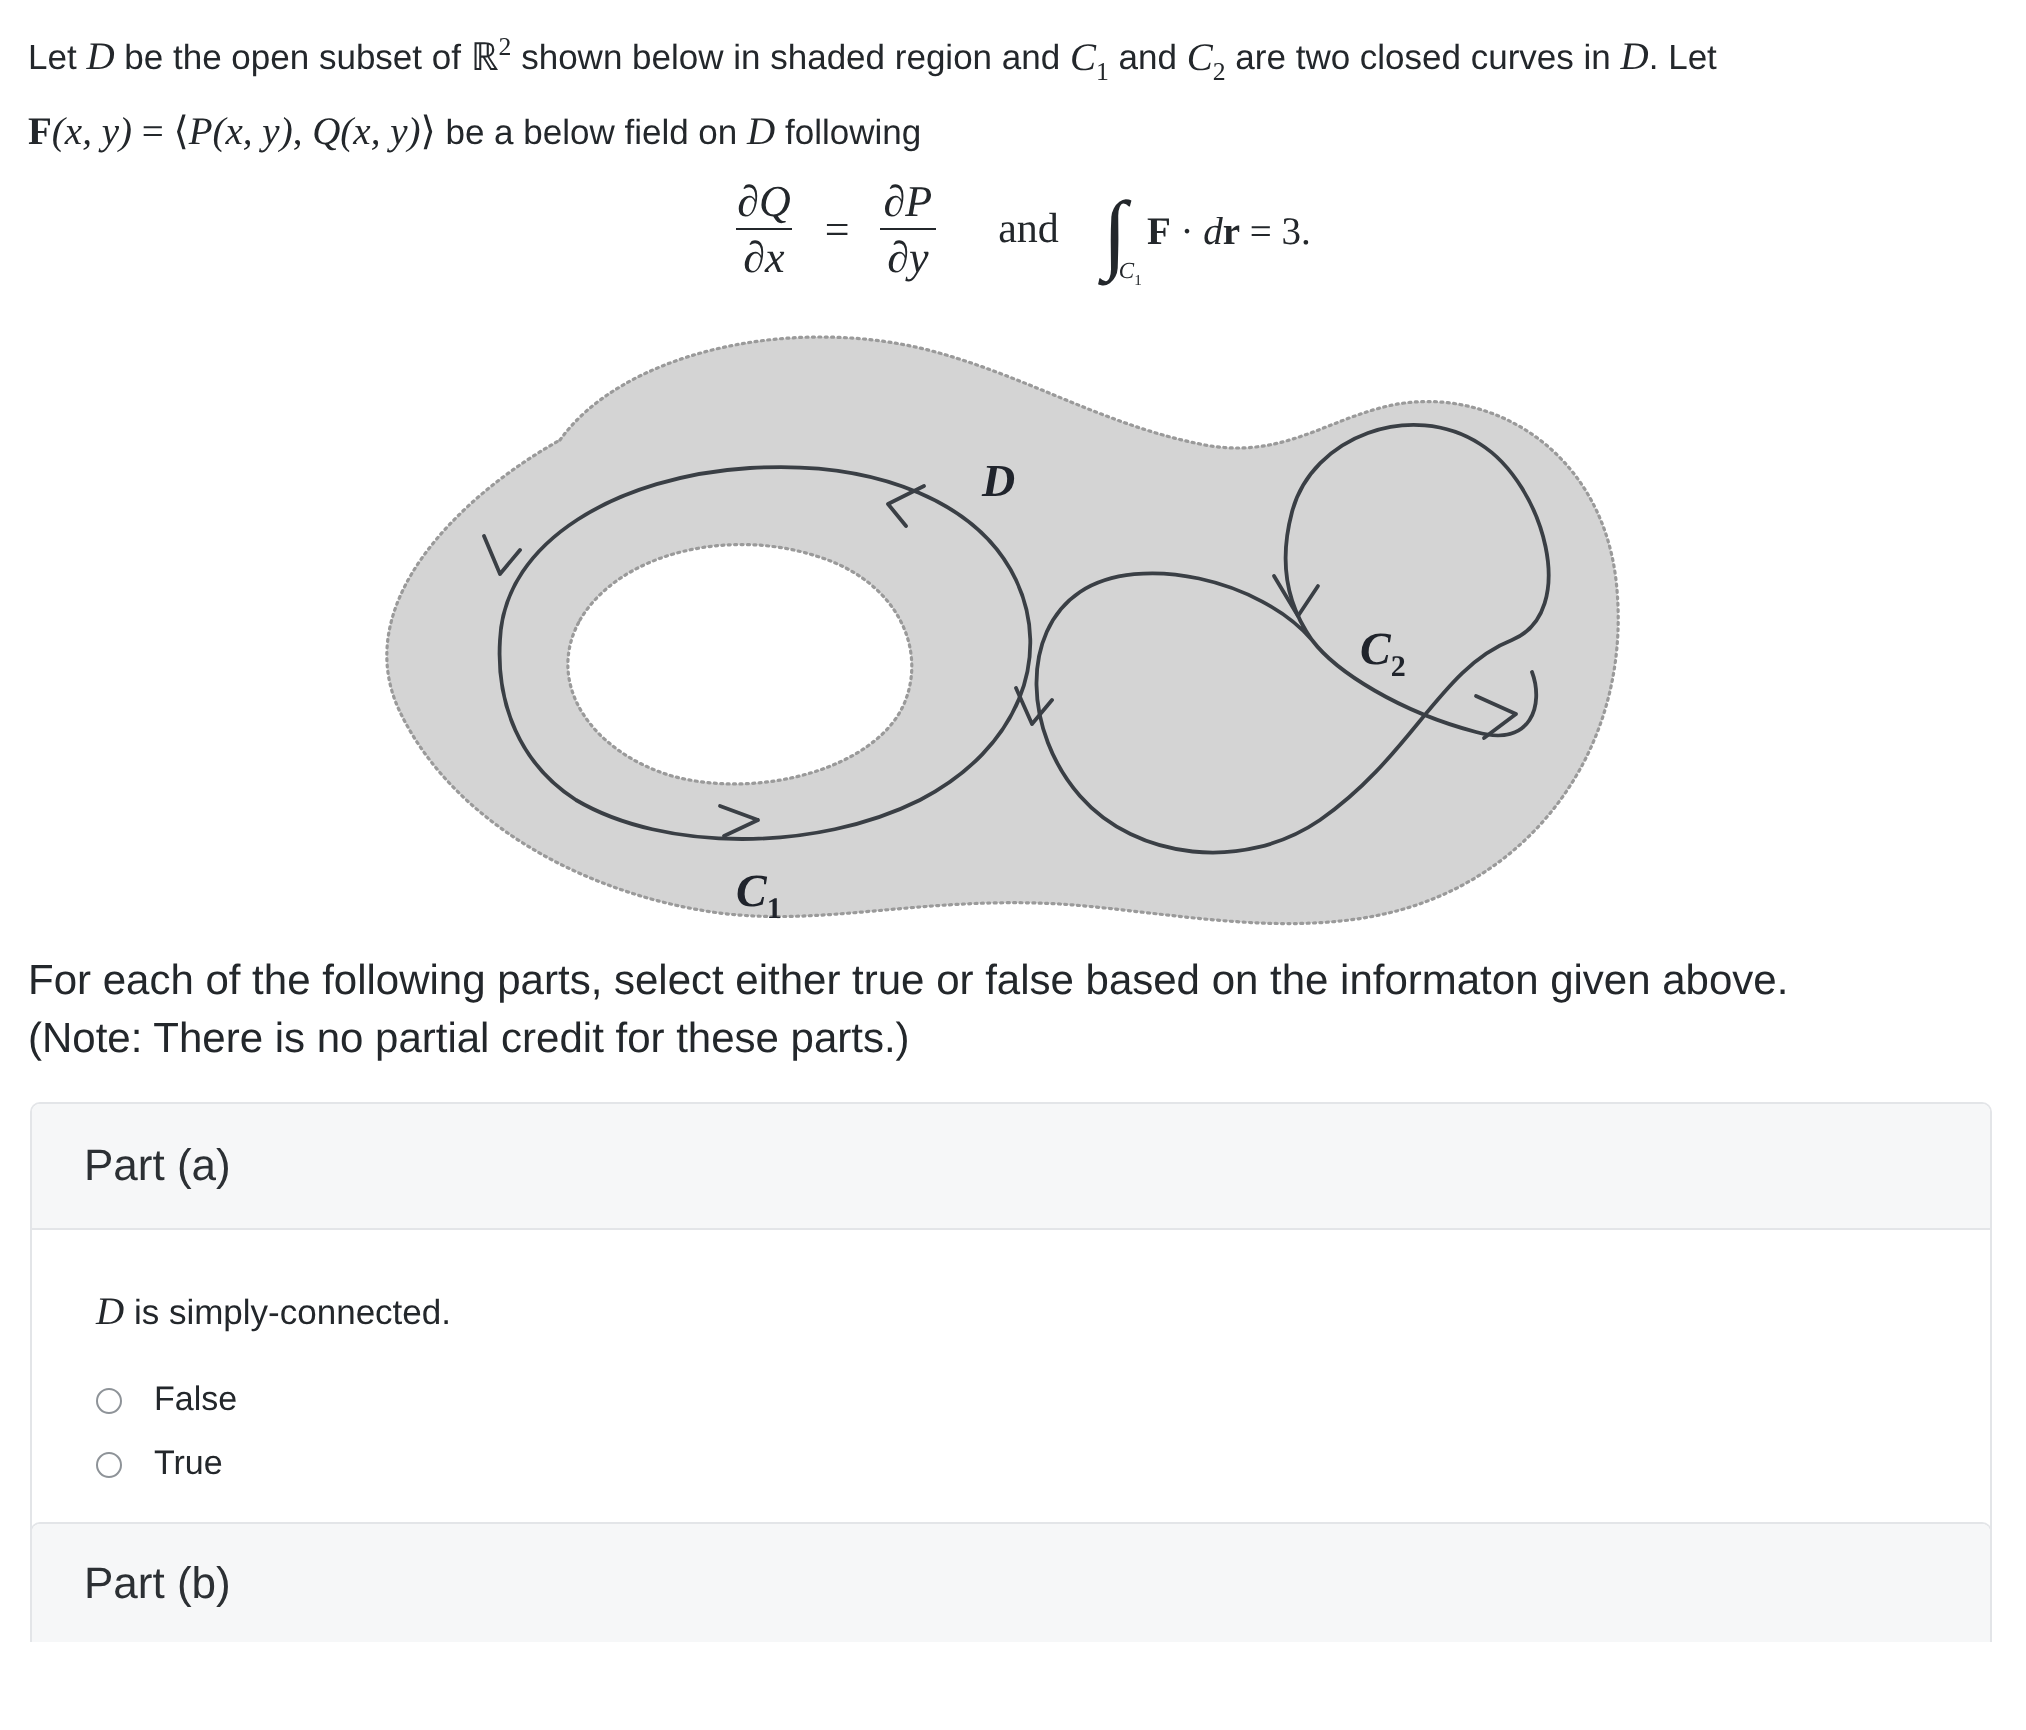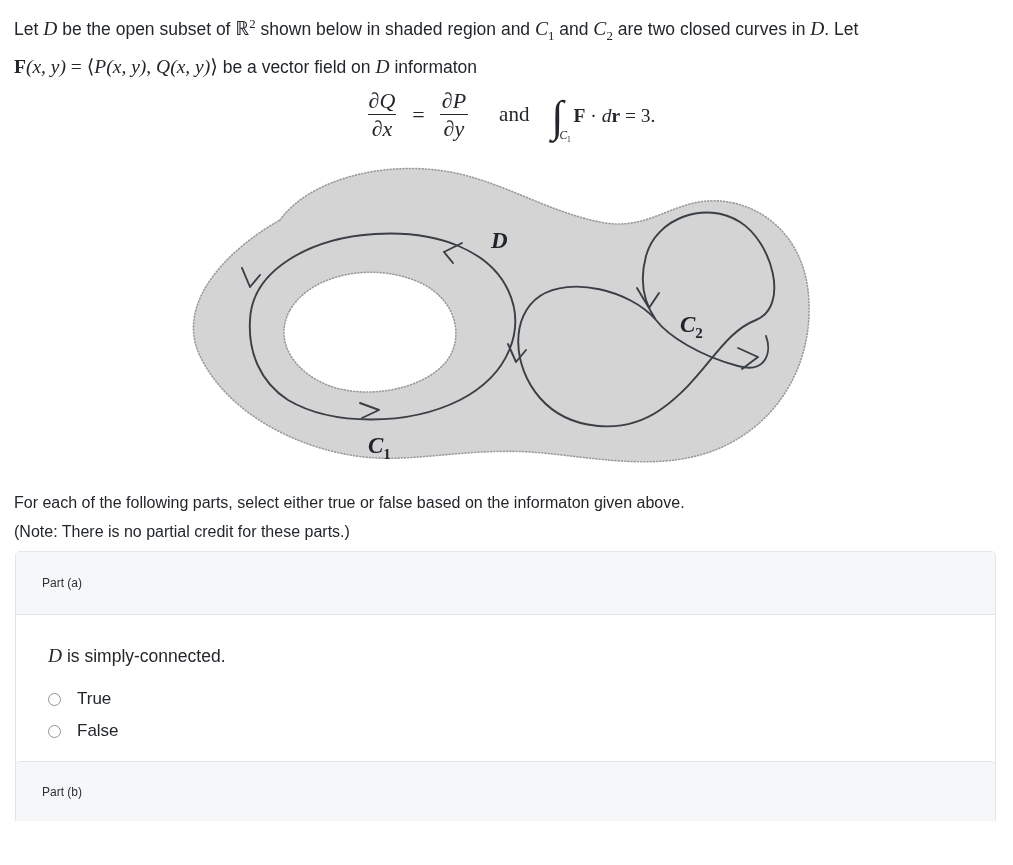--- a/index.html
+++ b/index.html
@@ -143,23 +143,23 @@
     font-family: "Liberation Serif", serif;
     font-style: italic;
     font-weight: bold;
     fill: #20242c;
   }
 
   
   .instructions {
     position: absolute;
     left: 14px;
-    top: 488px;
+    top: 476px;
     width: 985px;
-    font-size: 16px;
+    font-size: 21px;
     line-height: 29px;
     color: #23272b;
   }
 
   
   .card {
     position: absolute;
     left: 15px;
     width: 981px;
     border: 1px solid #e3e5e8;
@@ -171,21 +171,21 @@
   #card-b { top: 761px; height: 60px; border-bottom: none;
             border-bottom-left-radius: 0; border-bottom-right-radius: 0; }
 
   .card-header {
     background: #f6f7f8;
     border-bottom: 1px solid #e3e5e8;
     height: 63px;
     display: flex;
     align-items: center;
     padding-left: 26px;
-    font-size: 12px;
+    font-size: 22px;
     color: #2c3034;
     border-top-left-radius: 4px;
     border-top-right-radius: 4px;
     box-sizing: border-box;
   }
   #card-b .card-header { border-bottom: none; height: 59px; }
 
   .card-body {
     padding: 28px 26px 21px 26px;
   }
@@ -215,21 +215,21 @@
   }
 </style>
 </head>
 <body>
 
 <div class="page">
 
   <div class="intro">
     <span>Let </span><span class="math">D</span><span> be the open subset of </span><span class="bb">ℝ<span class="sup">2</span></span><span> shown below in shaded region and </span><span class="math"><span>C</span><span class="sub">1</span></span><span> and </span><span class="math"><span>C</span><span class="sub">2</span></span><span> are two closed curves in </span><span class="math">D</span><span>. Let</span>
     <br>
-    <span class="math-bold">F</span><span class="math">(x, y)</span><span class="math-up"> = </span><span class="math-up">⟨</span><span class="math">P</span><span class="math">(x, y)</span><span class="math-up">, </span><span class="math">Q</span><span class="math">(x, y)</span><span class="math-up">⟩</span><span> be a vector field on </span><span class="math">D</span><span> informaton</span>
+    <span class="math-bold">F</span><span class="math">(x, y)</span><span class="math-up"> = </span><span class="math-up">⟨</span><span class="math">P</span><span class="math">(x, y)</span><span class="math-up">, </span><span class="math">Q</span><span class="math">(x, y)</span><span class="math-up">⟩</span><span> be a below field on </span><span class="math">D</span><span> following</span>
   </div>
 
   <div class="display-eq">
     <span class="eqrow">
       <span class="frac">
         <span class="num"><span>∂</span><span>Q</span></span>
         <span class="den"><span>∂</span><span>x</span></span>
       </span>
       <span class="eq-sign">=</span>
       <span class="frac">
@@ -306,25 +306,25 @@
     <div>For each of the following parts, select either true or false based on the informaton given above.</div>
     <div>(Note: There is no partial credit for these parts.)</div>
   </div>
 
   <div class="card" id="card-a">
     <div class="card-header">Part (a)</div>
     <div class="card-body">
       <div class="question-text"><span class="math">D</span><span> is simply-connected.</span></div>
       <div class="choice">
         <span class="radio"></span>
-        <span>True</span>
+        <span>False</span>
       </div>
       <div class="choice">
         <span class="radio"></span>
-        <span>False</span>
+        <span>True</span>
       </div>
     </div>
   </div>
 
   <div class="card" id="card-b">
     <div class="card-header">Part (b)</div>
   </div>
 
 </div>
 

